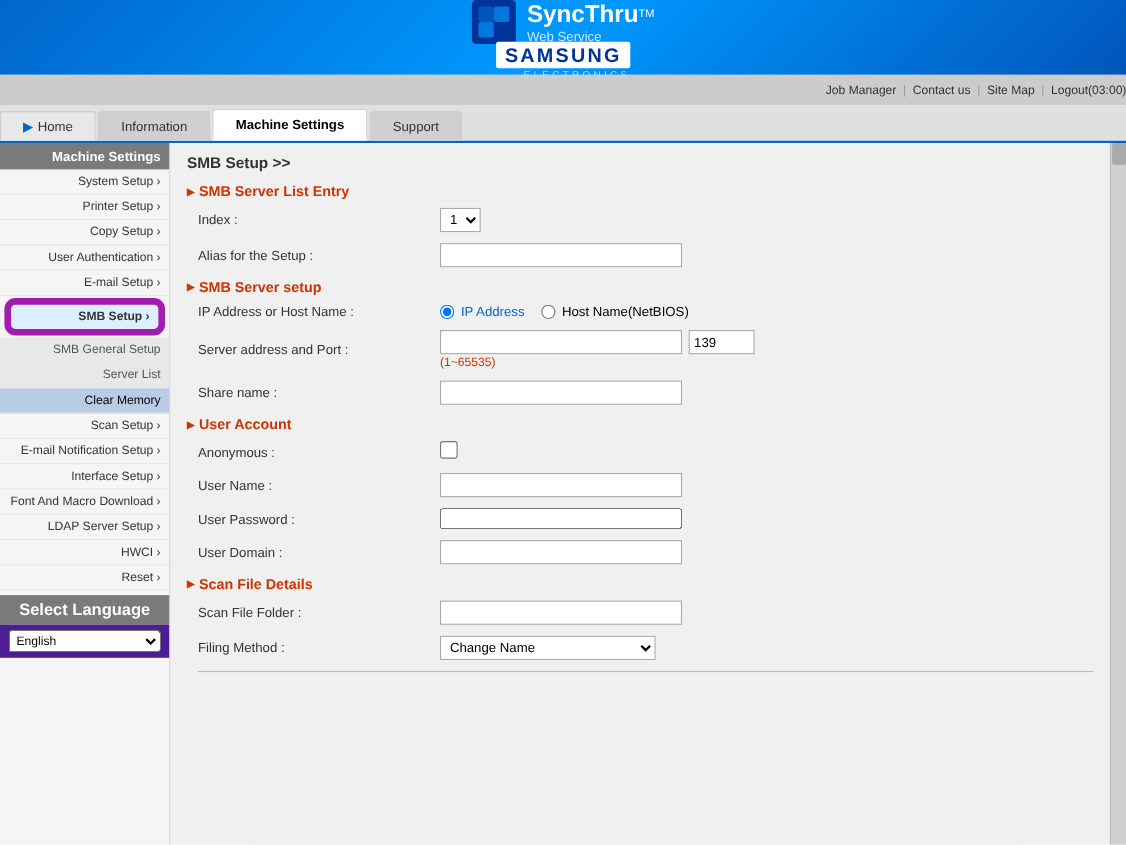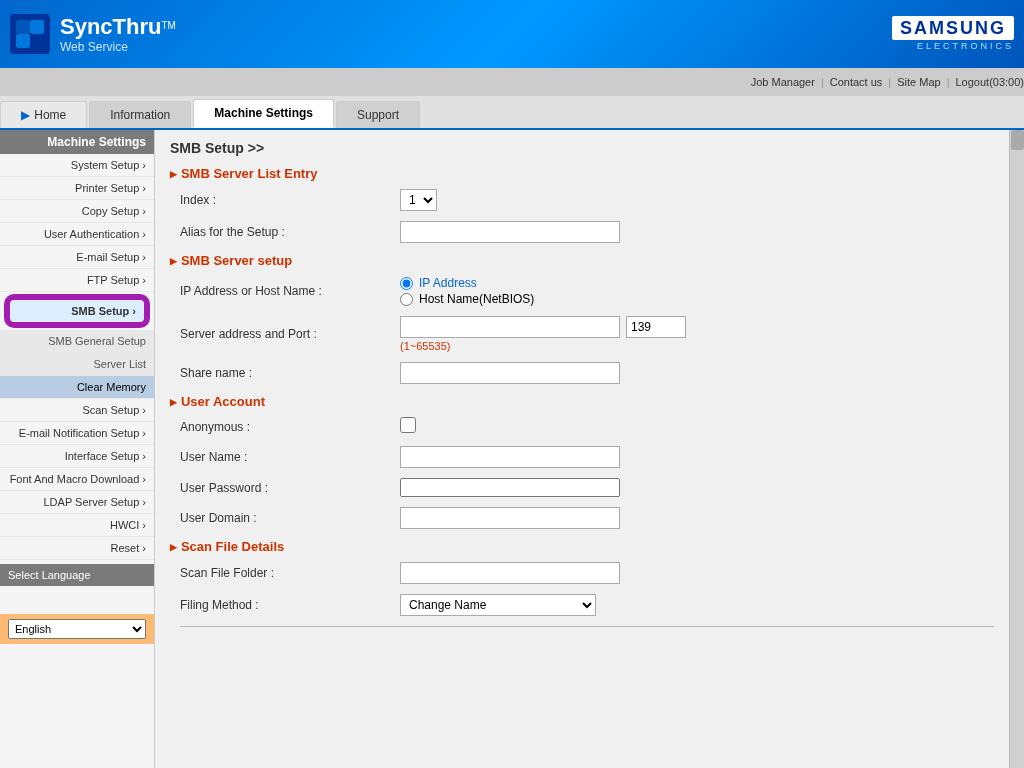--- a/index.html
+++ b/index.html
@@ -6,20 +6,21 @@
     body { font-family: Arial, sans-serif; font-size: 12px; background: #fff; width: 1024px; height: 768px; overflow: hidden; }
 
     
     #header {
       background: linear-gradient(135deg, #0066cc 0%, #0099ff 50%, #0055bb 100%);
       height: 68px;
       display: flex;
       align-items: center;
       justify-content: space-between;
       padding: 0 10px;
+      flex-direction: column;
     }
     #logo-area {
       display: flex;
       align-items: center;
       gap: 10px;
     }
     #logo-icon {
       width: 40px; height: 40px;
       background: #003399;
       border-radius: 4px;
@@ -119,29 +120,28 @@
       color: #555;
     }
     .sidebar-item.selected-sub {
       background: #b8cce4;
       color: #000;
     }
     .select-language-header {
       background: #7a7a7a;
       color: #fff;
       padding: 5px 8px;
-      font-size: 11px;
-      font-weight: normal;
-      text-align: left;
+      font-size: 15px;
+      font-weight: bold;
+      text-align: center;
       margin-top: 4px;
     }
     .language-select-wrapper {
       padding: 5px 8px;
-      background: #fdba74;
-      margin-top: 28px;
+      background: #4c1d95;
     }
     .language-select {
       width: 100%;
       font-size: 11px;
       padding: 2px;
     }
 
     
     #content {
       flex: 1;
@@ -194,21 +194,21 @@
     .text-input-small { width: 60px; }
 
     select.form-select {
       border: 1px solid #aaa;
       padding: 2px 4px;
       font-size: 12px;
       background: #fff;
       height: 22px;
     }
 
-    .radio-group { display: flex; flex-direction: column; gap: 2px; }
+    .radio-group { display: flex; gap: 15px; }
     .radio-row { display: flex; align-items: center; gap: 6px; font-size: 12px; }
 
     .ip-port-row { display: flex; align-items: flex-start; flex-direction: column; }
     .ip-port-inputs { display: flex; align-items: center; gap: 6px; margin-bottom: 2px; }
     .port-range { color: #cc3300; font-size: 11px; }
 
     .checkbox-control { width: 16px; height: 16px; }
 
     
     #scrollbar {
@@ -276,21 +276,20 @@
 <div id="main-layout" style="display:flex; height:638px;">
 
   <div id="sidebar">
     <div class="sidebar-section-header">Machine Settings</div>
 
     <div class="sidebar-item">System Setup ›</div>
     <div class="sidebar-item">Printer Setup ›</div>
     <div class="sidebar-item">Copy Setup ›</div>
     <div class="sidebar-item">User Authentication ›</div>
     <div class="sidebar-item">E-mail Setup ›</div>
-    <div class="sidebar-item">FTP Setup ›</div>
     <div class="sidebar-item highlighted">SMB Setup ›</div>
     <div class="sidebar-item section-sub">SMB General Setup</div>
     <div class="sidebar-item section-sub">Server List</div>
     <div class="sidebar-item selected-sub">Clear Memory</div>
     <div class="sidebar-item">Scan Setup ›</div>
     <div class="sidebar-item">E-mail Notification Setup ›</div>
     <div class="sidebar-item">Interface Setup ›</div>
     <div class="sidebar-item">Font And Macro Download ›</div>
     <div class="sidebar-item">LDAP Server Setup ›</div>
     <div class="sidebar-item">HWCI ›</div>

